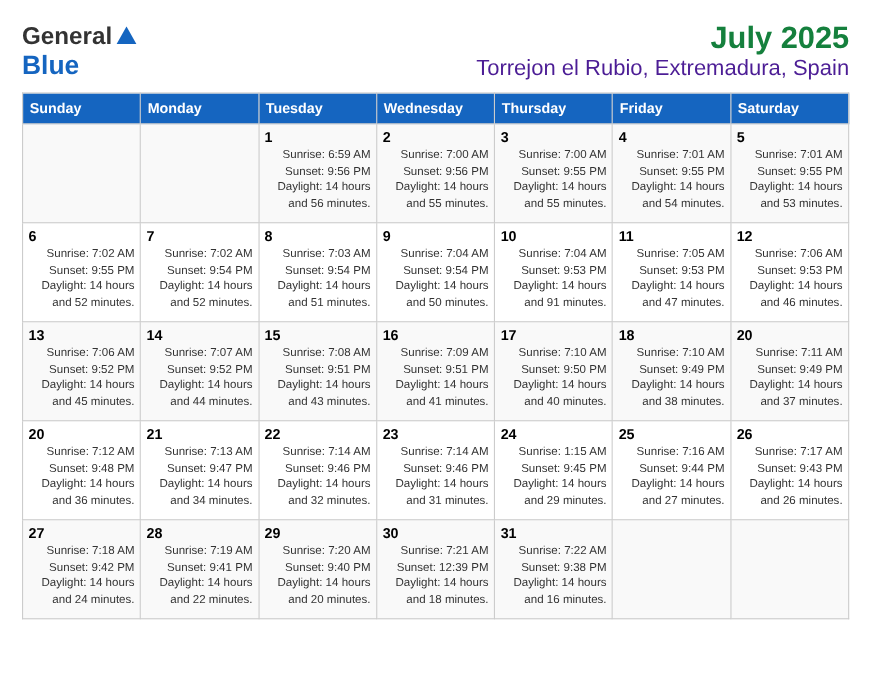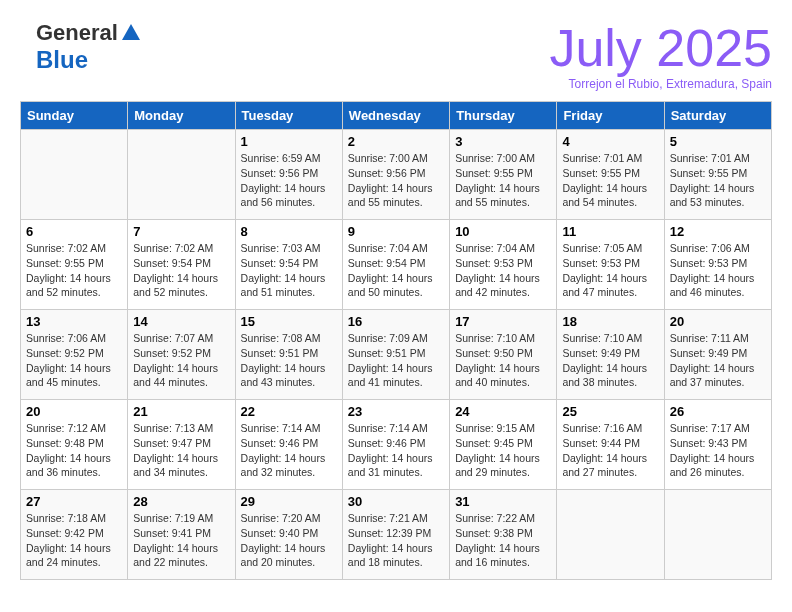--- a/index.html
+++ b/index.html
@@ -8,39 +8,38 @@
       background: #fff;
       width: 792px;
       min-height: 612px;
       padding: 20px;
     }
     .header {
       display: flex;
       justify-content: space-between;
       align-items: flex-start;
       margin-bottom: 10px;
-      margin-left: 16px;
     }
     .logo {
       display: flex;
       flex-direction: column;
       align-items: flex-start;
     }
     .title-area {
       text-align: right;
     }
     .month-title {
-      font-size: 52px;
-      font-weight: normal;
-      color: #8b5cf6;
+      font-size: 28px;
+      font-weight: bold;
+      color: #15803d;
       line-height: 1.1;
     }
     .location {
-      font-size: 12px;
-      color: #8b5cf6;
+      font-size: 20px;
+      color: #4c1d95;
     }
     table {
       width: 100%;
       border-collapse: collapse;
       font-size: 11px;
     }
     thead th {
       background-color: #1565c0;
       color: #fff;
       text-align: left;
@@ -60,20 +59,21 @@
     .day-num {
       font-weight: bold;
       font-size: 13px;
       display: block;
       margin-bottom: 2px;
     }
     .day-info {
       font-size: 10.5px;
       color: #333;
       line-height: 1.4;
+      text-align: right;
     }
     tbody tr:nth-child(odd) td {
       background-color: #f9f9f9;
     }
     tbody tr:nth-child(even) td {
       background-color: #fff;
     }
     td.empty {
       background-color: #f0f0f0;
     }
@@ -150,21 +150,21 @@
         <td>
           <span class="day-num">8</span>
           <div class="day-info"><span>Sunrise: 7:03 AM</span><br><span>Sunset: 9:54 PM</span><br><span>Daylight: 14 hours and 51 minutes.</span></div>
         </td>
         <td>
           <span class="day-num">9</span>
           <div class="day-info"><span>Sunrise: 7:04 AM</span><br><span>Sunset: 9:54 PM</span><br><span>Daylight: 14 hours and 50 minutes.</span></div>
         </td>
         <td>
           <span class="day-num">10</span>
-          <div class="day-info"><span>Sunrise: 7:04 AM</span><br><span>Sunset: 9:53 PM</span><br><span>Daylight: 14 hours and 42 minutes.</span></div>
+          <div class="day-info"><span>Sunrise: 7:04 AM</span><br><span>Sunset: 9:53 PM</span><br><span>Daylight: 14 hours and 91 minutes.</span></div>
         </td>
         <td>
           <span class="day-num">11</span>
           <div class="day-info"><span>Sunrise: 7:05 AM</span><br><span>Sunset: 9:53 PM</span><br><span>Daylight: 14 hours and 47 minutes.</span></div>
         </td>
         <td>
           <span class="day-num">12</span>
           <div class="day-info"><span>Sunrise: 7:06 AM</span><br><span>Sunset: 9:53 PM</span><br><span>Daylight: 14 hours and 46 minutes.</span></div>
         </td>
       </tr>
@@ -210,21 +210,21 @@
         <td>
           <span class="day-num">22</span>
           <div class="day-info"><span>Sunrise: 7:14 AM</span><br><span>Sunset: 9:46 PM</span><br><span>Daylight: 14 hours and 32 minutes.</span></div>
         </td>
         <td>
           <span class="day-num">23</span>
           <div class="day-info"><span>Sunrise: 7:14 AM</span><br><span>Sunset: 9:46 PM</span><br><span>Daylight: 14 hours and 31 minutes.</span></div>
         </td>
         <td>
           <span class="day-num">24</span>
-          <div class="day-info"><span>Sunrise: 9:15 AM</span><br><span>Sunset: 9:45 PM</span><br><span>Daylight: 14 hours and 29 minutes.</span></div>
+          <div class="day-info"><span>Sunrise: 1:15 AM</span><br><span>Sunset: 9:45 PM</span><br><span>Daylight: 14 hours and 29 minutes.</span></div>
         </td>
         <td>
           <span class="day-num">25</span>
           <div class="day-info"><span>Sunrise: 7:16 AM</span><br><span>Sunset: 9:44 PM</span><br><span>Daylight: 14 hours and 27 minutes.</span></div>
         </td>
         <td>
           <span class="day-num">26</span>
           <div class="day-info"><span>Sunrise: 7:17 AM</span><br><span>Sunset: 9:43 PM</span><br><span>Daylight: 14 hours and 26 minutes.</span></div>
         </td>
       </tr>

